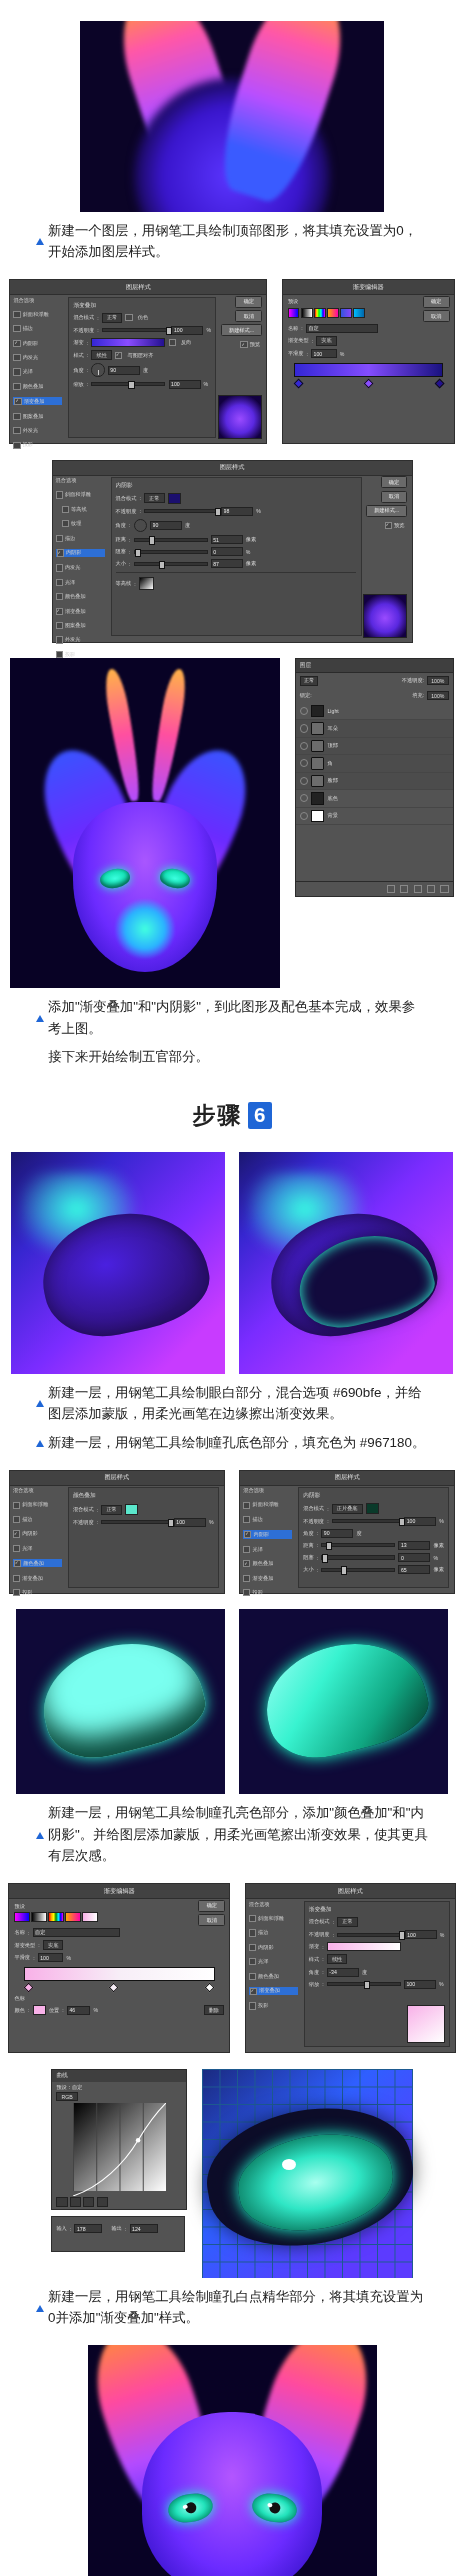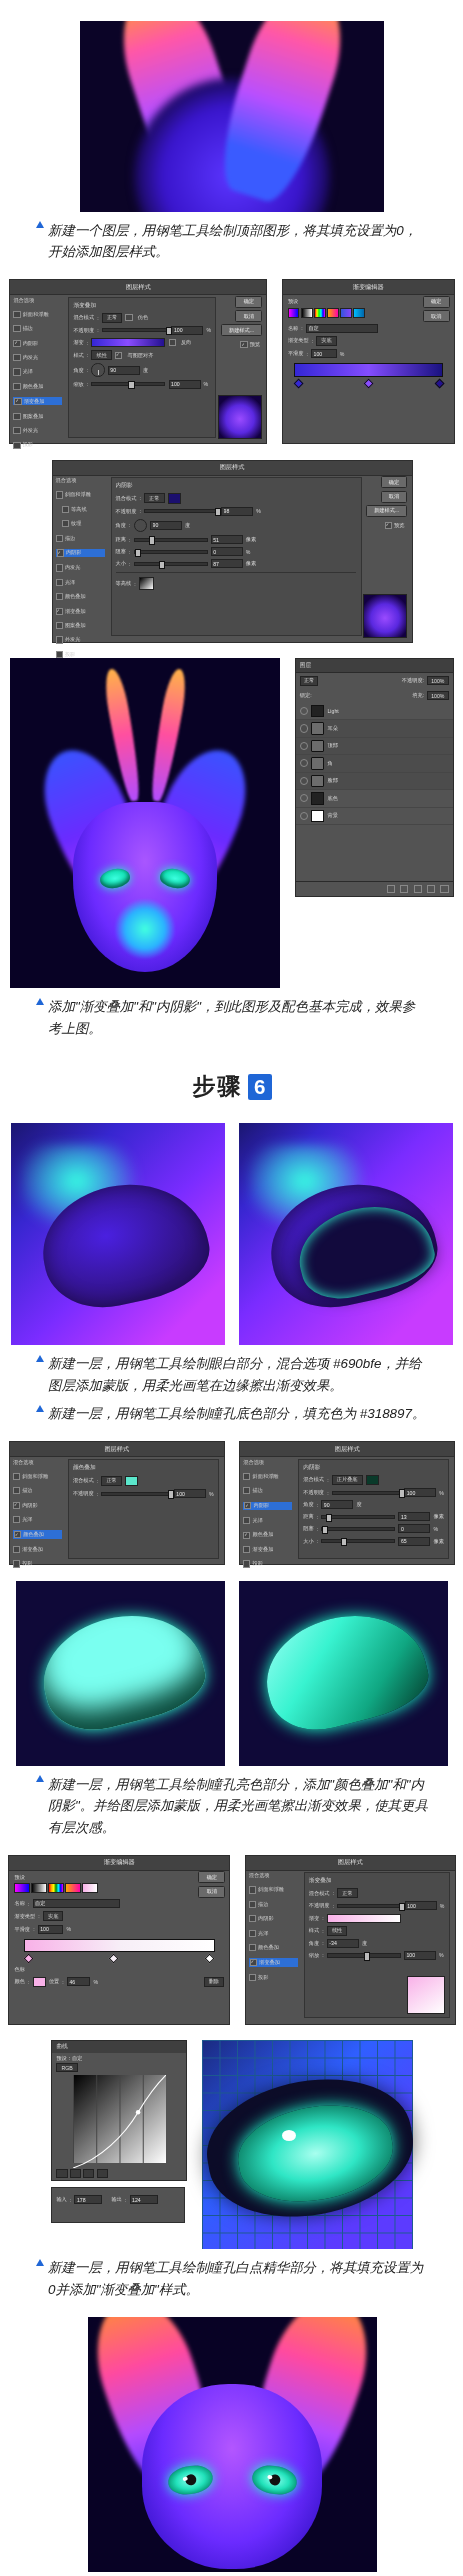--- a/index.html
+++ b/index.html
@@ -18,25 +18,24 @@
   }
   
   .img-block {
     display: block;
     box-sizing: border-box;
   }
 
   .caption {
     width: 100%;
     display: flex;
-    align-items: flex-start;
+    align-items: center;
     gap: 4.1px;
     padding: 8.2px 36px 6.2px 36px;
     box-sizing: border-box;
-    font-style: italic;
   }
   .caption .triangle {
     width: 0;
     height: 0;
     border-left: 4.1px solid transparent;
     border-right: 4.1px solid transparent;
     border-bottom: 7.2px solid #1f66d6;
     margin-top: 1.5px;
     flex: none;
   }
@@ -665,20 +664,24 @@
         <span></span>
         <span></span>
       </div>
     </div>
   </div>
 
   <div class="caption">
     <div class="triangle"></div>
     <div class="text">添加"渐变叠加"和"内阴影"，到此图形及配色基本完成，效果参考上图。</div>
   </div>
+  <div class="caption followup">
+    <div style="width:8.2px"></div>
+    <div class="text">接下来开始绘制五官部分。</div>
+  </div>
 
   <div class="step-heading">
     <span class="label">步骤</span>
     <span class="number">6</span>
   </div>
 
   <div class="row">
     <div class="art-eye">
       <div class="highlight"></div>
       <div class="socket"></div>
@@ -689,21 +692,21 @@
       <div class="iris"></div>
     </div>
   </div>
 
   <div class="caption">
     <div class="triangle"></div>
     <div class="text">新建一层，用钢笔工具绘制眼白部分，混合选项 #690bfe，并给图层添加蒙版，用柔光画笔在边缘擦出渐变效果。</div>
   </div>
   <div class="caption followup">
     <div class="triangle"></div>
-    <div class="text">新建一层，用钢笔工具绘制瞳孔底色部分，填充色为 #318897。</div>
+    <div class="text">新建一层，用钢笔工具绘制瞳孔底色部分，填充色为 #967180。</div>
   </div>
 
   <div class="row mt-20">
     <div class="panel" style="width:216px;height:124px;">
       <div class="title">图层样式</div>
       <div class="side">
         <span>混合选项</span>
         <span><span class="chk"></span><span>斜面和浮雕</span></span>
         <span><span class="chk"></span><span>描边</span></span>
         <span><span class="chk on"></span><span>内阴影</span></span>

